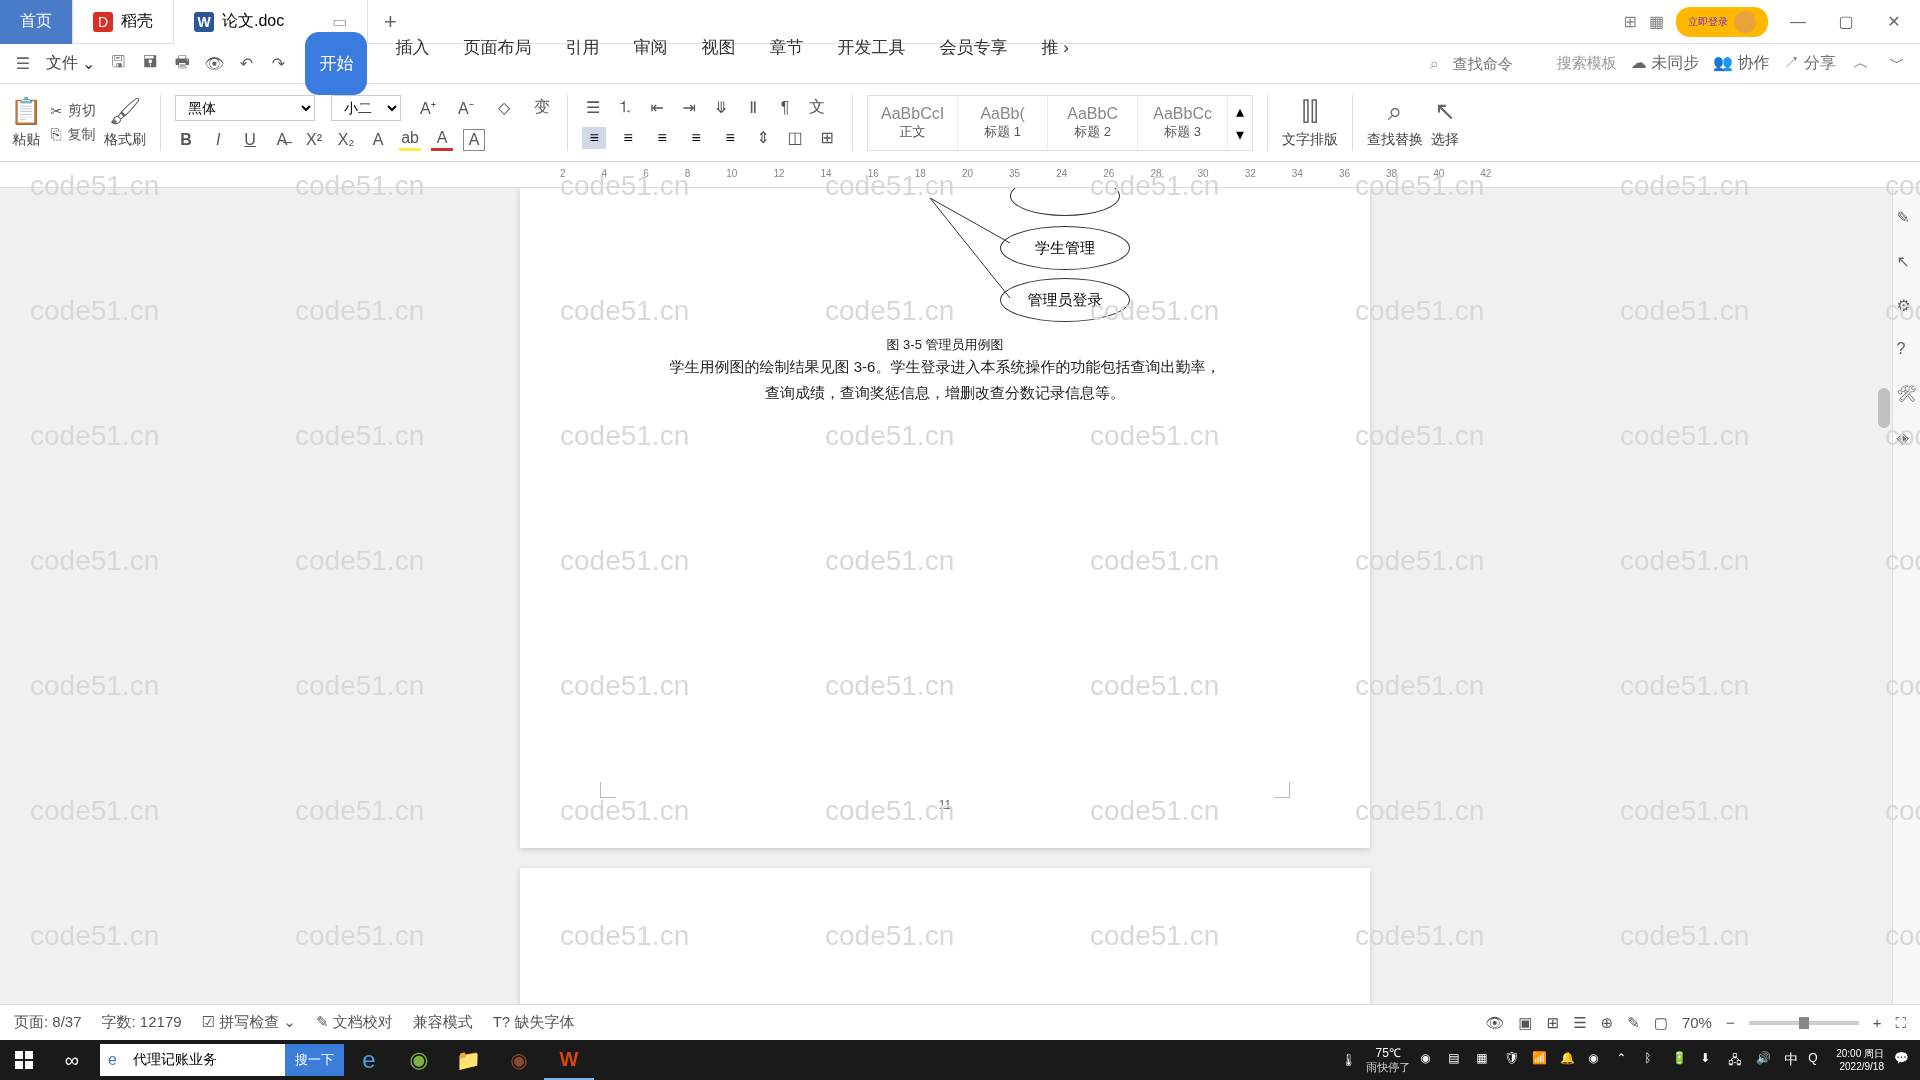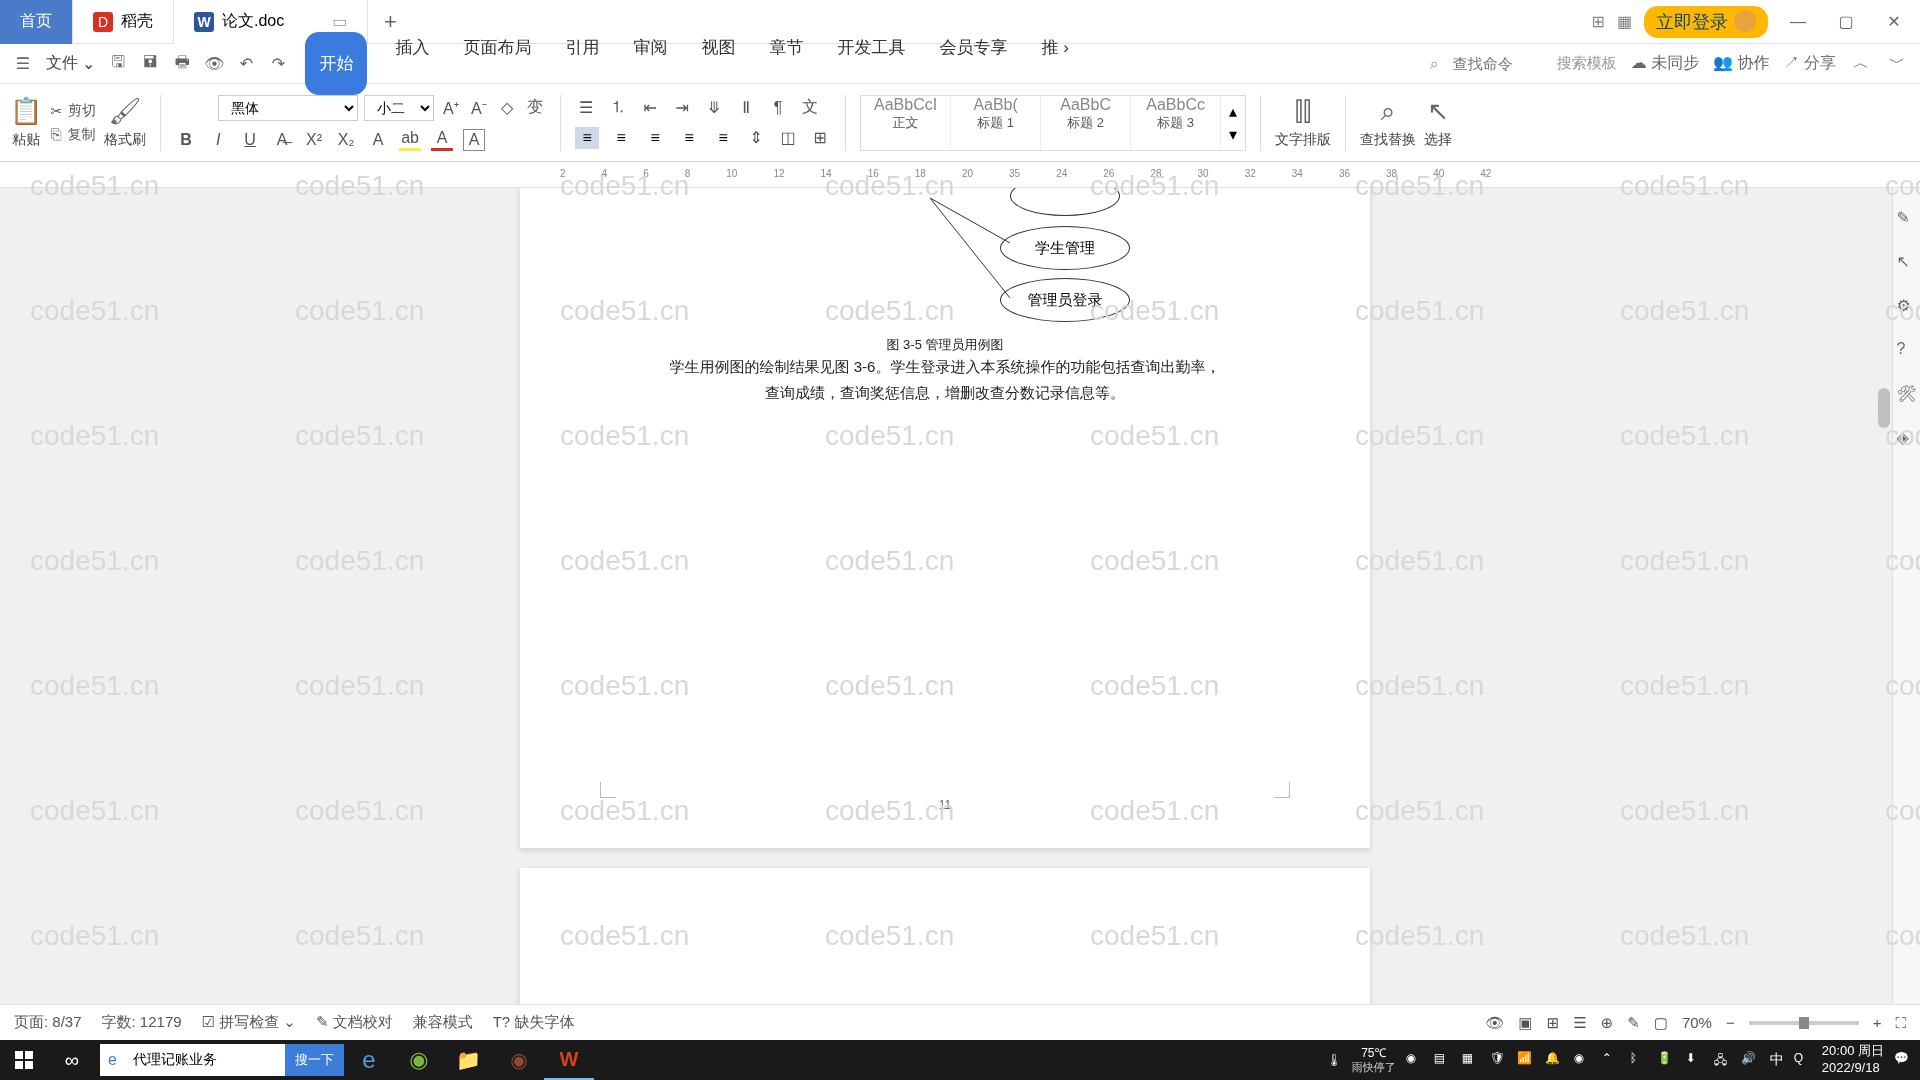--- a/index.html
+++ b/index.html
@@ -8,21 +8,21 @@
 
 .titlebar { height: 44px; background: #fff; display: flex; align-items: center; border-bottom: 1px solid #e0e0e0; }
 .tab { height: 44px; padding: 0 20px; display: flex; align-items: center; gap: 8px; font-size: 16px; cursor: pointer; border-right: 1px solid #e0e0e0; }
 .tab.home { background: #4a7bc8; color: #fff; }
 .tab.active { background: #fff; }
 .tab-icon { width: 20px; height: 20px; display: inline-flex; align-items: center; justify-content: center; font-size: 14px; border-radius: 3px; }
 .tab-icon.red { background: #d93025; color: #fff; }
 .tab-icon.blue { background: #2b5797; color: #fff; font-weight: bold; }
 .tab-new { width: 44px; display: flex; align-items: center; justify-content: center; font-size: 22px; color: #666; cursor: pointer; }
 .titlebar-right { margin-left: auto; display: flex; align-items: center; gap: 12px; padding-right: 8px; }
-.login-btn { background: #ffb700; color: #0c4a6e; padding: 4px 12px; border-radius: 14px; font-size: 18px; display: flex; gap: 6px; }
+.login-btn { background: #ffb700; color: #6d28d9; padding: 4px 12px; border-radius: 14px; font-size: 10px; display: flex; align-items: center; gap: 6px; }
 .login-avatar { width: 22px; height: 22px; background: #e8a33d; border-radius: 50%; }
 .win-btn { width: 36px; height: 36px; display: flex; align-items: center; justify-content: center; font-size: 16px; color: #666; cursor: pointer; }
 
 
 .menubar { height: 40px; display: flex; align-items: center; padding: 0 12px; gap: 4px; border-bottom: 1px solid #e0e0e0; background: #fff; }
 .menu-btn { padding: 4px 8px; color: #444; font-size: 16px; cursor: pointer; display: flex; align-items: center; gap: 4px; }
 .menu-btn.file { font-size: 16px; }
 .menu-icons { display: flex; gap: 10px; align-items: center; }
 .menu-ico { width: 22px; height: 22px; color: #666; cursor: pointer; display: flex; align-items: center; justify-content: center; }
 .menu-tabs { display: flex; gap: 22px; margin-left: 12px; }
@@ -32,28 +32,28 @@
 .search-cmd { color: #999; font-size: 15px; border: none; width: 90px; }
 .search-tpl { color: #999; font-size: 15px; }
 
 
 .ribbon { height: 78px; display: flex; align-items: center; padding: 0 10px; gap: 8px; border-bottom: 1px solid #d0d0d0; background: #fff; }
 .ribbon-sep { width: 1px; height: 56px; background: #ddd; margin: 0 6px; }
 .rcol { display: flex; flex-direction: column; align-items: center; gap: 4px; font-size: 14px; color: #444; }
 .rcol .ri { font-size: 26px; color: #666; }
 .rbtns { display: flex; flex-direction: column; gap: 6px; font-size: 14px; color: #555; }
 .rbtn { display: flex; align-items: center; gap: 6px; cursor: pointer; }
-.font-row { display: flex; gap: 6px; align-items: center; margin-left: 43px; }
+.font-row { display: flex; gap: 16px; align-items: center; }
 .font-sel { border: 1px solid #ccc; height: 26px; padding: 0 8px; font-size: 14px; min-width: 140px; background: #fff; }
 .font-sel.size { min-width: 70px; }
 .fmt-grid { display: flex; gap: 10px; align-items: center; }
 .fmt-btn { width: 22px; height: 22px; display: flex; align-items: center; justify-content: center; cursor: pointer; font-size: 16px; color: #555; }
 .fmt-col { display: flex; flex-direction: column; gap: 8px; }
 .style-box { display: flex; border: 1px solid #ddd; height: 56px; }
-.style-item { width: 90px; display: flex; flex-direction: column; align-items: center; border-right: 1px solid #eee; cursor: pointer; font-size: 13px; color: #555; }
+.style-item { width: 90px; display: flex; flex-direction: column; align-items: center; justify-content: center; border-right: 1px solid #eee; cursor: pointer; font-size: 13px; color: #555; }
 .style-prev { font-size: 16px; color: #888; }
 .style-nav { width: 24px; display: flex; flex-direction: column; justify-content: center; align-items: center; gap: 4px; }
 .align-btn { width: 24px; height: 22px; display: flex; align-items: center; justify-content: center; cursor: pointer; }
 .align-btn.active { background: #d0d8e8; }
 
 
 .ruler { height: 26px; background: #fff; border-bottom: 1px solid #ddd; position: relative; font-size: 10px; color: #888; }
 .ruler-marks { position: absolute; left: 560px; top: 6px; display: flex; gap: 36px; }
 
 
@@ -85,21 +85,21 @@
 
 
 .taskbar { position: absolute; bottom: 0; left: 0; right: 0; height: 40px; background: #1a1a1a; display: flex; align-items: center; }
 .tb-btn { width: 48px; height: 40px; display: flex; align-items: center; justify-content: center; color: #fff; cursor: pointer; }
 .tb-search { display: flex; align-items: center; background: #2b2b2b; height: 32px; margin-left: 4px; }
 .tb-search input { background: #fff; border: none; height: 32px; width: 160px; padding: 0 8px; font-size: 14px; }
 .tb-search-btn { background: #3b7dd8; color: #fff; height: 32px; padding: 0 10px; font-size: 13px; display: flex; align-items: center; }
 .tb-app { width: 50px; height: 40px; display: flex; align-items: center; justify-content: center; cursor: pointer; }
 .tb-app.active { border-bottom: 2px solid #76b9ed; }
 .tb-tray { margin-left: auto; display: flex; align-items: center; gap: 10px; padding-right: 8px; color: #fff; font-size: 12px; }
-.tb-clock { text-align: left; line-height: 1.3; font-size: 13px; }
+.tb-clock { text-align: right; line-height: 1.3; font-size: 10px; }
 .tray-ico { width: 18px; height: 18px; cursor: pointer; }
 </style>
 </head>
 <body>
 
 <div class="titlebar">
   <div class="tab home">
       <span>首页</span>
     </div>
   <div class="tab">

